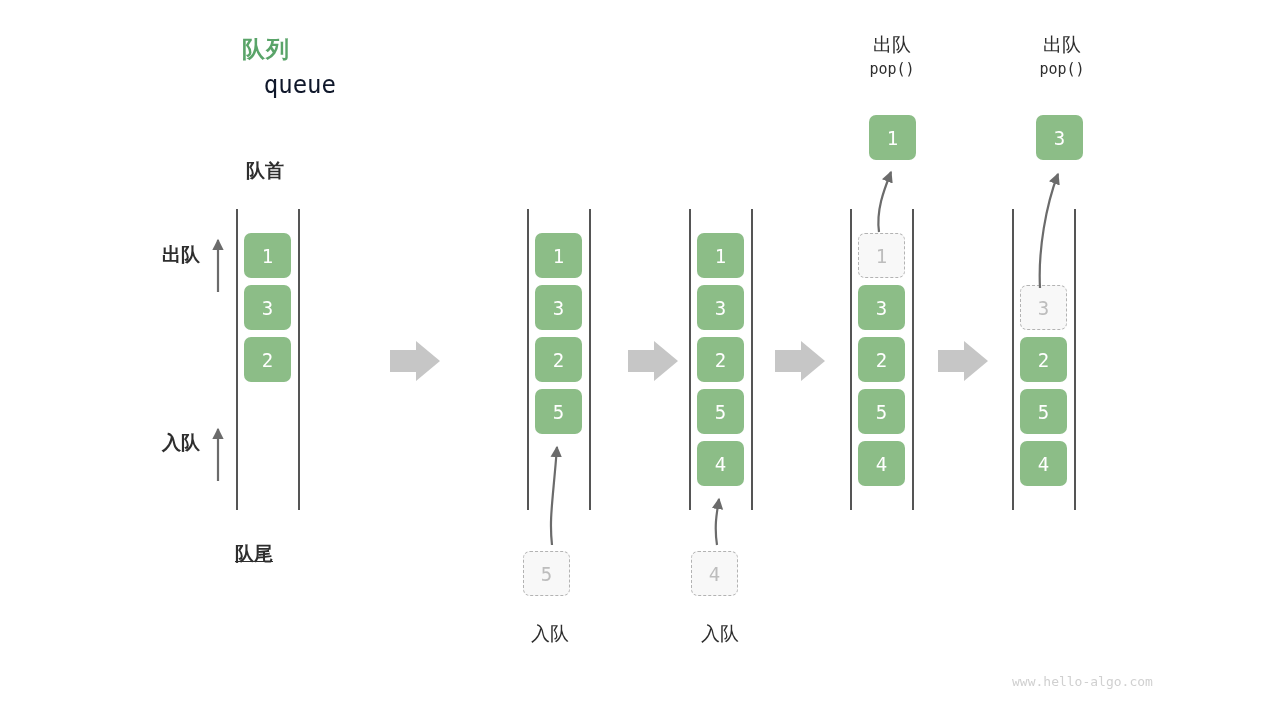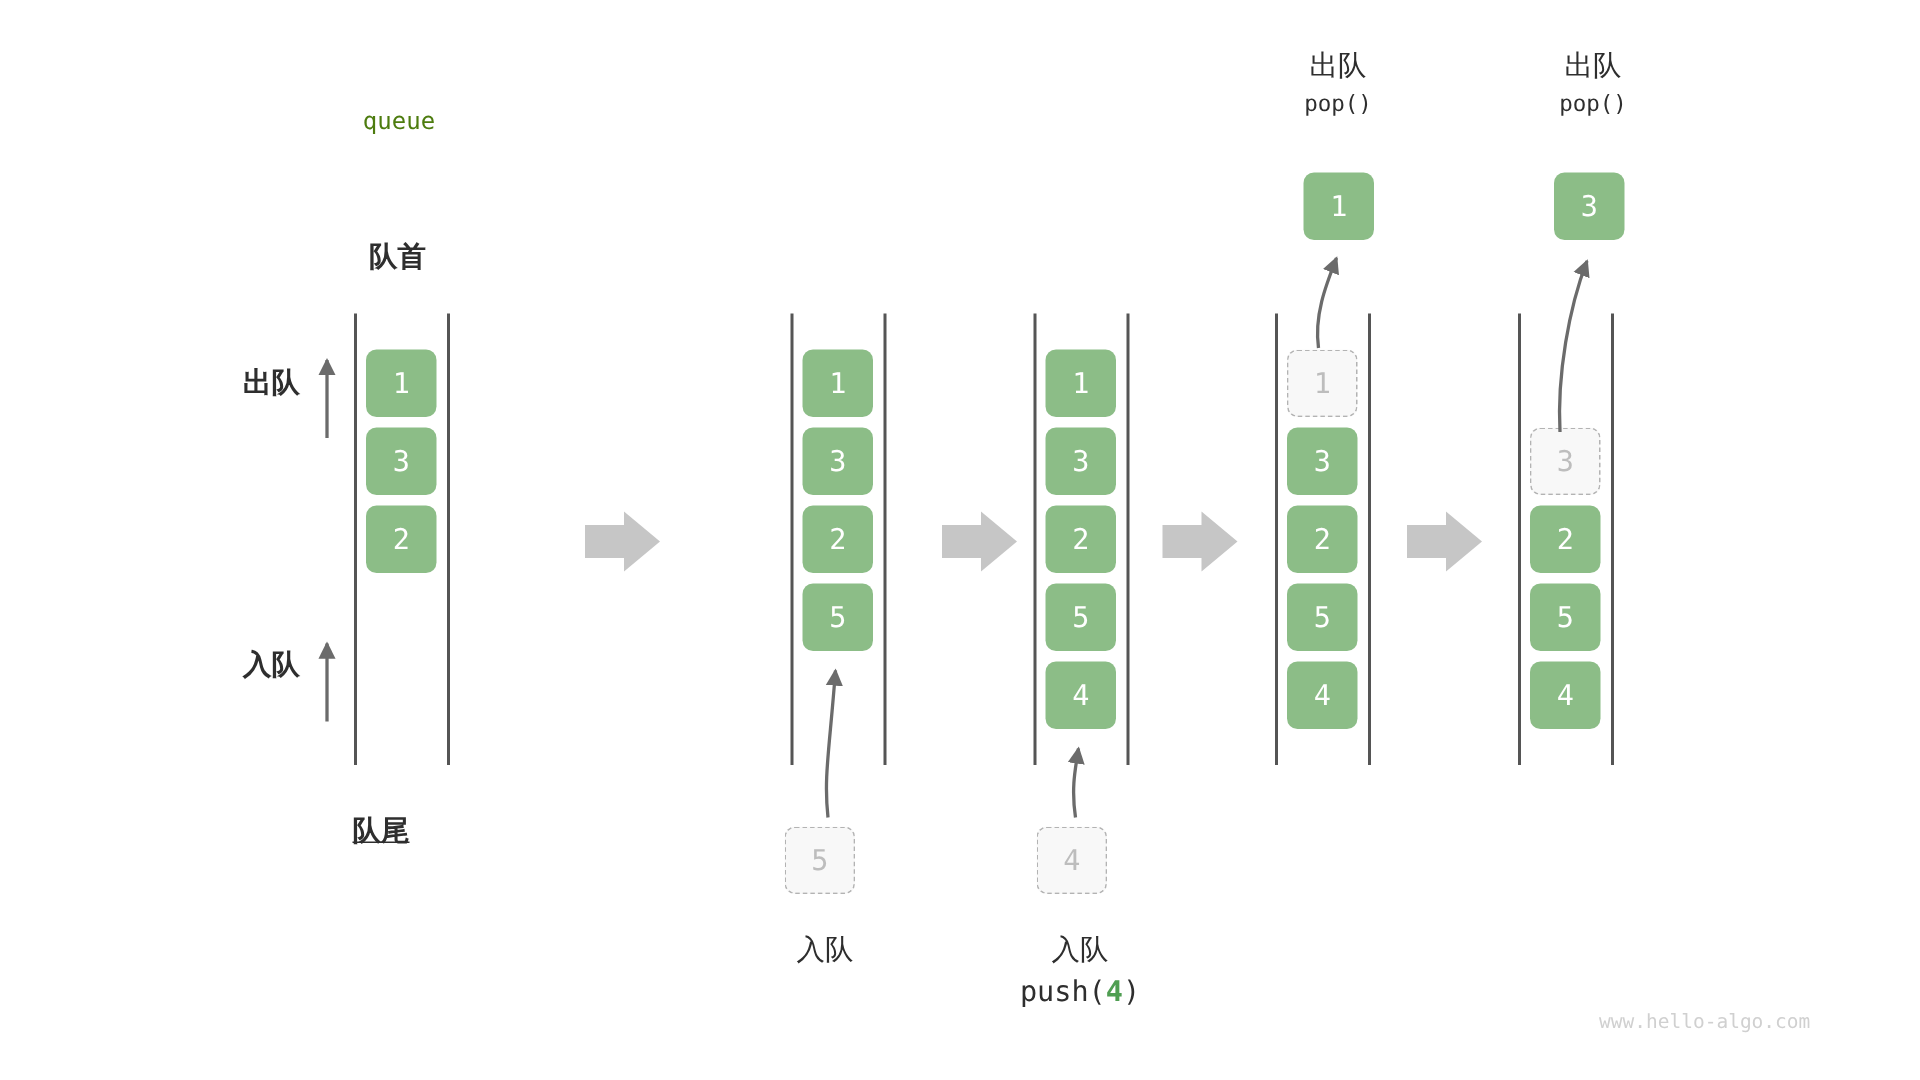--- a/index.html
+++ b/index.html
@@ -27,23 +27,23 @@
   .title-cn {
     font-size: 23px;
     font-weight: bold;
     color: #5aa469;
     letter-spacing: 1px;
     text-align: center;
     white-space: nowrap;
   }
   .title-en {
     font-family: "DejaVu Sans Mono", "Liberation Mono", monospace;
-    font-size: 16px;
-    color: #4d7c0f;
-    text-align: center;
+    font-size: 24px;
+    color: #0f172a;
+    text-align: right;
     white-space: nowrap;
   }
 
   
   .end-label {
     font-size: 19px;
     font-weight: bold;
     color: #2e2e2e;
     text-align: center;
     white-space: nowrap;
@@ -135,20 +135,21 @@
     width: 1280px;
     height: 720px;
     pointer-events: none;
   }
 </style>
 </head>
 <body>
 
 <div id="canvas">
 
+  <div class="abs title-cn" style="left:196px; top:34px; width:140px;">队列</div>
   <div class="abs title-en" style="left:196px; top:71px; width:140px;">queue</div>
 
   <div class="abs end-label" style="left:195px; top:158px; width:140px;">队首</div>
   <div class="abs end-label" style="left:184px; top:541px; width:140px;text-decoration:underline;">队尾</div>
 
   <div class="abs side-label" style="left:128px; top:242px; width:72px;">出队</div>
   <div class="abs side-label" style="left:128px; top:430px; width:72px;">入队</div>
 
   <div class="abs rail" style="left:236px; top:209px; height:301px;"></div>
   <div class="abs rail" style="left:298px; top:209px; height:301px;"></div>
@@ -177,21 +178,20 @@
   <div class="abs cell" style="left:697px; top:233px;">1</div>
   <div class="abs cell" style="left:697px; top:285px;">3</div>
   <div class="abs cell" style="left:697px; top:337px;">2</div>
   <div class="abs cell" style="left:697px; top:389px;">5</div>
   <div class="abs cell" style="left:697px; top:441px;">4</div>
 
   <div class="abs cell ghost" style="left:691px; top:551px;">4</div>
 
   <div class="abs op-caption" style="left:630px; top:620px; width:180px;">
     <span class="cn">入队</span>
-    <span class="code"><span>push(</span><span class="num">4</span><span>)</span></span>
   </div>
 
   <div class="abs rail" style="left:850px; top:209px; height:301px;"></div>
   <div class="abs rail" style="left:912px; top:209px; height:301px;"></div>
 
   <div class="abs cell ghost" style="left:858px; top:233px;">1</div>
   <div class="abs cell" style="left:858px; top:285px;">3</div>
   <div class="abs cell" style="left:858px; top:337px;">2</div>
   <div class="abs cell" style="left:858px; top:389px;">5</div>
   <div class="abs cell" style="left:858px; top:441px;">4</div>
@@ -255,15 +255,15 @@
 
     <g>
       <path d="M879,232 C876,210 884,190 891,172" stroke="#6b6b6b" stroke-width="2.2" fill="none" marker-end="url(#mk-dark)"></path>
     </g>
 
     <g>
       <path d="M1040,288 C1038,250 1046,205 1058,174" stroke="#6b6b6b" stroke-width="2.2" fill="none" marker-end="url(#mk-dark)"></path>
     </g>
   </svg>
 
-  <div class="abs watermark" style="left:1066px; top:674px;">www.hello-algo.com</div>
+  <div class="abs watermark" style="left:1012px; top:674px;">www.hello-algo.com</div>
 
 </div>
 
 </body></html>

